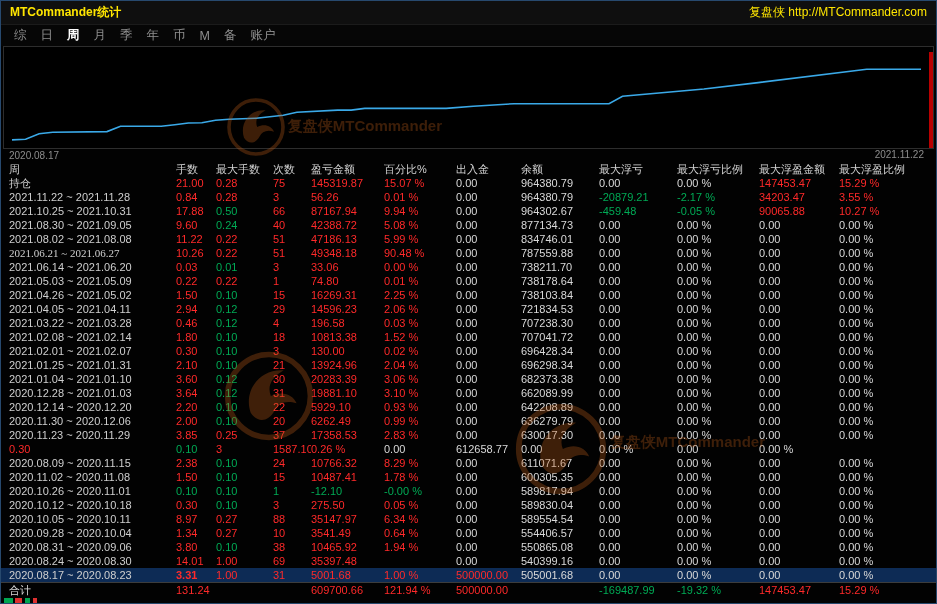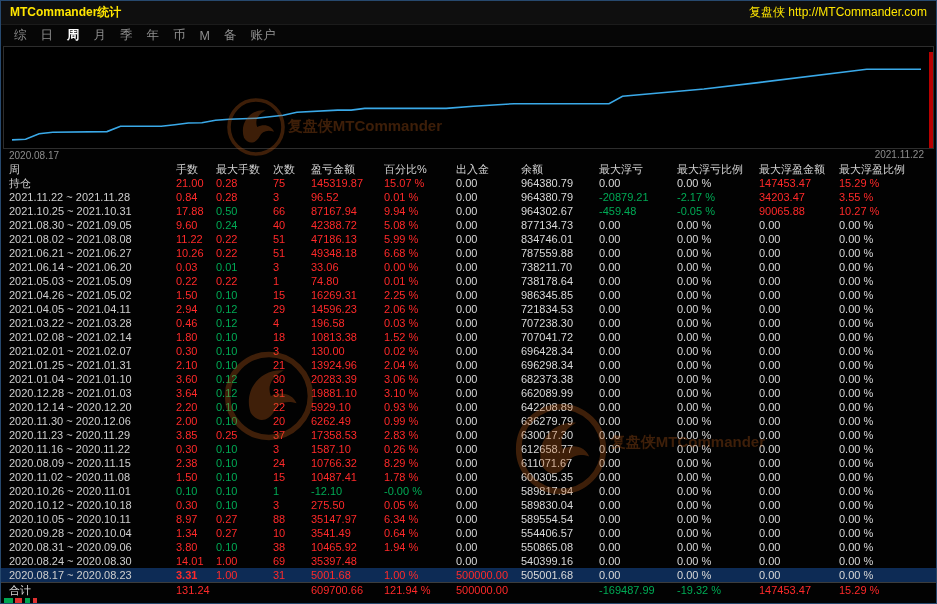--- a/index.html
+++ b/index.html
@@ -95,21 +95,21 @@
           <span class="c c8" style="color: rgb(217, 217, 217);">0.00</span>
           <span class="c c9" style="color: rgb(217, 217, 217);">0.00 %</span>
           <span class="c c10" style="color: rgb(255, 42, 42);">147453.47</span>
           <span class="c c11" style="color: rgb(255, 42, 42);">15.29 %</span>
         </div>
         <div class="trow">
           <span class="c c0" style="color: rgb(207, 207, 207);">2021.11.22 ~ 2021.11.28</span>
           <span class="c c1" style="color: rgb(255, 42, 42);">0.84</span>
           <span class="c c2" style="color: rgb(255, 42, 42);">0.28</span>
           <span class="c c3" style="color: rgb(255, 42, 42);">3</span>
-          <span class="c c4" style="color: rgb(255, 42, 42);">96.52</span>
+          <span class="c c4" style="color: rgb(255, 42, 42);">56.26</span>
           <span class="c c5" style="color: rgb(255, 42, 42);">0.01 %</span>
           <span class="c c6" style="color: rgb(217, 217, 217);">0.00</span>
           <span class="c c7" style="color: rgb(217, 217, 217);">964380.79</span>
           <span class="c c8" style="color: rgb(0, 170, 85);">-20879.21</span>
           <span class="c c9" style="color: rgb(0, 170, 85);">-2.17 %</span>
           <span class="c c10" style="color: rgb(255, 42, 42);">34203.47</span>
           <span class="c c11" style="color: rgb(255, 42, 42);">3.55 %</span>
         </div>
         <div class="trow">
           <span class="c c0" style="color: rgb(207, 207, 207);">2021.10.25 ~ 2021.10.31</span>
@@ -147,26 +147,26 @@
           <span class="c c4" style="color: rgb(255, 42, 42);">47186.13</span>
           <span class="c c5" style="color: rgb(255, 42, 42);">5.99 %</span>
           <span class="c c6" style="color: rgb(217, 217, 217);">0.00</span>
           <span class="c c7" style="color: rgb(217, 217, 217);">834746.01</span>
           <span class="c c8" style="color: rgb(217, 217, 217);">0.00</span>
           <span class="c c9" style="color: rgb(217, 217, 217);">0.00 %</span>
           <span class="c c10" style="color: rgb(217, 217, 217);">0.00</span>
           <span class="c c11" style="color: rgb(217, 217, 217);">0.00 %</span>
         </div>
         <div class="trow">
-          <span class="c c0" style="color: rgb(207, 207, 207);">2021.06.21 ~ 2021.06.27</span>
+          <span class="c c0" style="color: rgb(207, 207, 207); font-family: Liberation Serif, serif;">2021.06.21 ~ 2021.06.27</span>
           <span class="c c1" style="color: rgb(255, 42, 42);">10.26</span>
           <span class="c c2" style="color: rgb(255, 42, 42);">0.22</span>
           <span class="c c3" style="color: rgb(255, 42, 42);">51</span>
           <span class="c c4" style="color: rgb(255, 42, 42);">49348.18</span>
-          <span class="c c5" style="color: rgb(255, 42, 42);">6.68 %</span>
+          <span class="c c5" style="color: rgb(255, 42, 42);">90.48 %</span>
           <span class="c c6" style="color: rgb(217, 217, 217);">0.00</span>
           <span class="c c7" style="color: rgb(217, 217, 217);">787559.88</span>
           <span class="c c8" style="color: rgb(217, 217, 217);">0.00</span>
           <span class="c c9" style="color: rgb(217, 217, 217);">0.00 %</span>
           <span class="c c10" style="color: rgb(217, 217, 217);">0.00</span>
           <span class="c c11" style="color: rgb(217, 217, 217);">0.00 %</span>
         </div>
         <div class="trow">
           <span class="c c0" style="color: rgb(207, 207, 207);">2021.06.14 ~ 2021.06.20</span>
           <span class="c c1" style="color: rgb(255, 42, 42);">0.03</span>
@@ -196,21 +196,21 @@
           <span class="c c11" style="color: rgb(217, 217, 217);">0.00 %</span>
         </div>
         <div class="trow">
           <span class="c c0" style="color: rgb(207, 207, 207);">2021.04.26 ~ 2021.05.02</span>
           <span class="c c1" style="color: rgb(255, 42, 42);">1.50</span>
           <span class="c c2" style="color: rgb(0, 170, 85);">0.10</span>
           <span class="c c3" style="color: rgb(255, 42, 42);">15</span>
           <span class="c c4" style="color: rgb(255, 42, 42);">16269.31</span>
           <span class="c c5" style="color: rgb(255, 42, 42);">2.25 %</span>
           <span class="c c6" style="color: rgb(217, 217, 217);">0.00</span>
-          <span class="c c7" style="color: rgb(217, 217, 217);">986345.85</span>
+          <span class="c c7" style="color: rgb(217, 217, 217);">738103.84</span>
           <span class="c c8" style="color: rgb(217, 217, 217);">0.00</span>
           <span class="c c9" style="color: rgb(217, 217, 217);">0.00 %</span>
           <span class="c c10" style="color: rgb(217, 217, 217);">0.00</span>
           <span class="c c11" style="color: rgb(217, 217, 217);">0.00 %</span>
         </div>
         <div class="trow">
           <span class="c c0" style="color: rgb(207, 207, 207);">2021.04.05 ~ 2021.04.11</span>
           <span class="c c1" style="color: rgb(255, 42, 42);">2.94</span>
           <span class="c c2" style="color: rgb(0, 170, 85);">0.12</span>
           <span class="c c3" style="color: rgb(255, 42, 42);">29</span>
@@ -343,21 +343,20 @@
           <span class="c c4" style="color: rgb(255, 42, 42);">17358.53</span>
           <span class="c c5" style="color: rgb(255, 42, 42);">2.83 %</span>
           <span class="c c6" style="color: rgb(217, 217, 217);">0.00</span>
           <span class="c c7" style="color: rgb(217, 217, 217);">630017.30</span>
           <span class="c c8" style="color: rgb(217, 217, 217);">0.00</span>
           <span class="c c9" style="color: rgb(217, 217, 217);">0.00 %</span>
           <span class="c c10" style="color: rgb(217, 217, 217);">0.00</span>
           <span class="c c11" style="color: rgb(217, 217, 217);">0.00 %</span>
         </div>
         <div class="trow">
-          <span class="c c0" style="color: rgb(207, 207, 207);">2020.11.16 ~ 2020.11.22</span>
           <span class="c c1" style="color: rgb(255, 42, 42);">0.30</span>
           <span class="c c2" style="color: rgb(0, 170, 85);">0.10</span>
           <span class="c c3" style="color: rgb(255, 42, 42);">3</span>
           <span class="c c4" style="color: rgb(255, 42, 42);">1587.10</span>
           <span class="c c5" style="color: rgb(255, 42, 42);">0.26 %</span>
           <span class="c c6" style="color: rgb(217, 217, 217);">0.00</span>
           <span class="c c7" style="color: rgb(217, 217, 217);">612658.77</span>
           <span class="c c8" style="color: rgb(217, 217, 217);">0.00</span>
           <span class="c c9" style="color: rgb(217, 217, 217);">0.00 %</span>
           <span class="c c10" style="color: rgb(217, 217, 217);">0.00</span>

